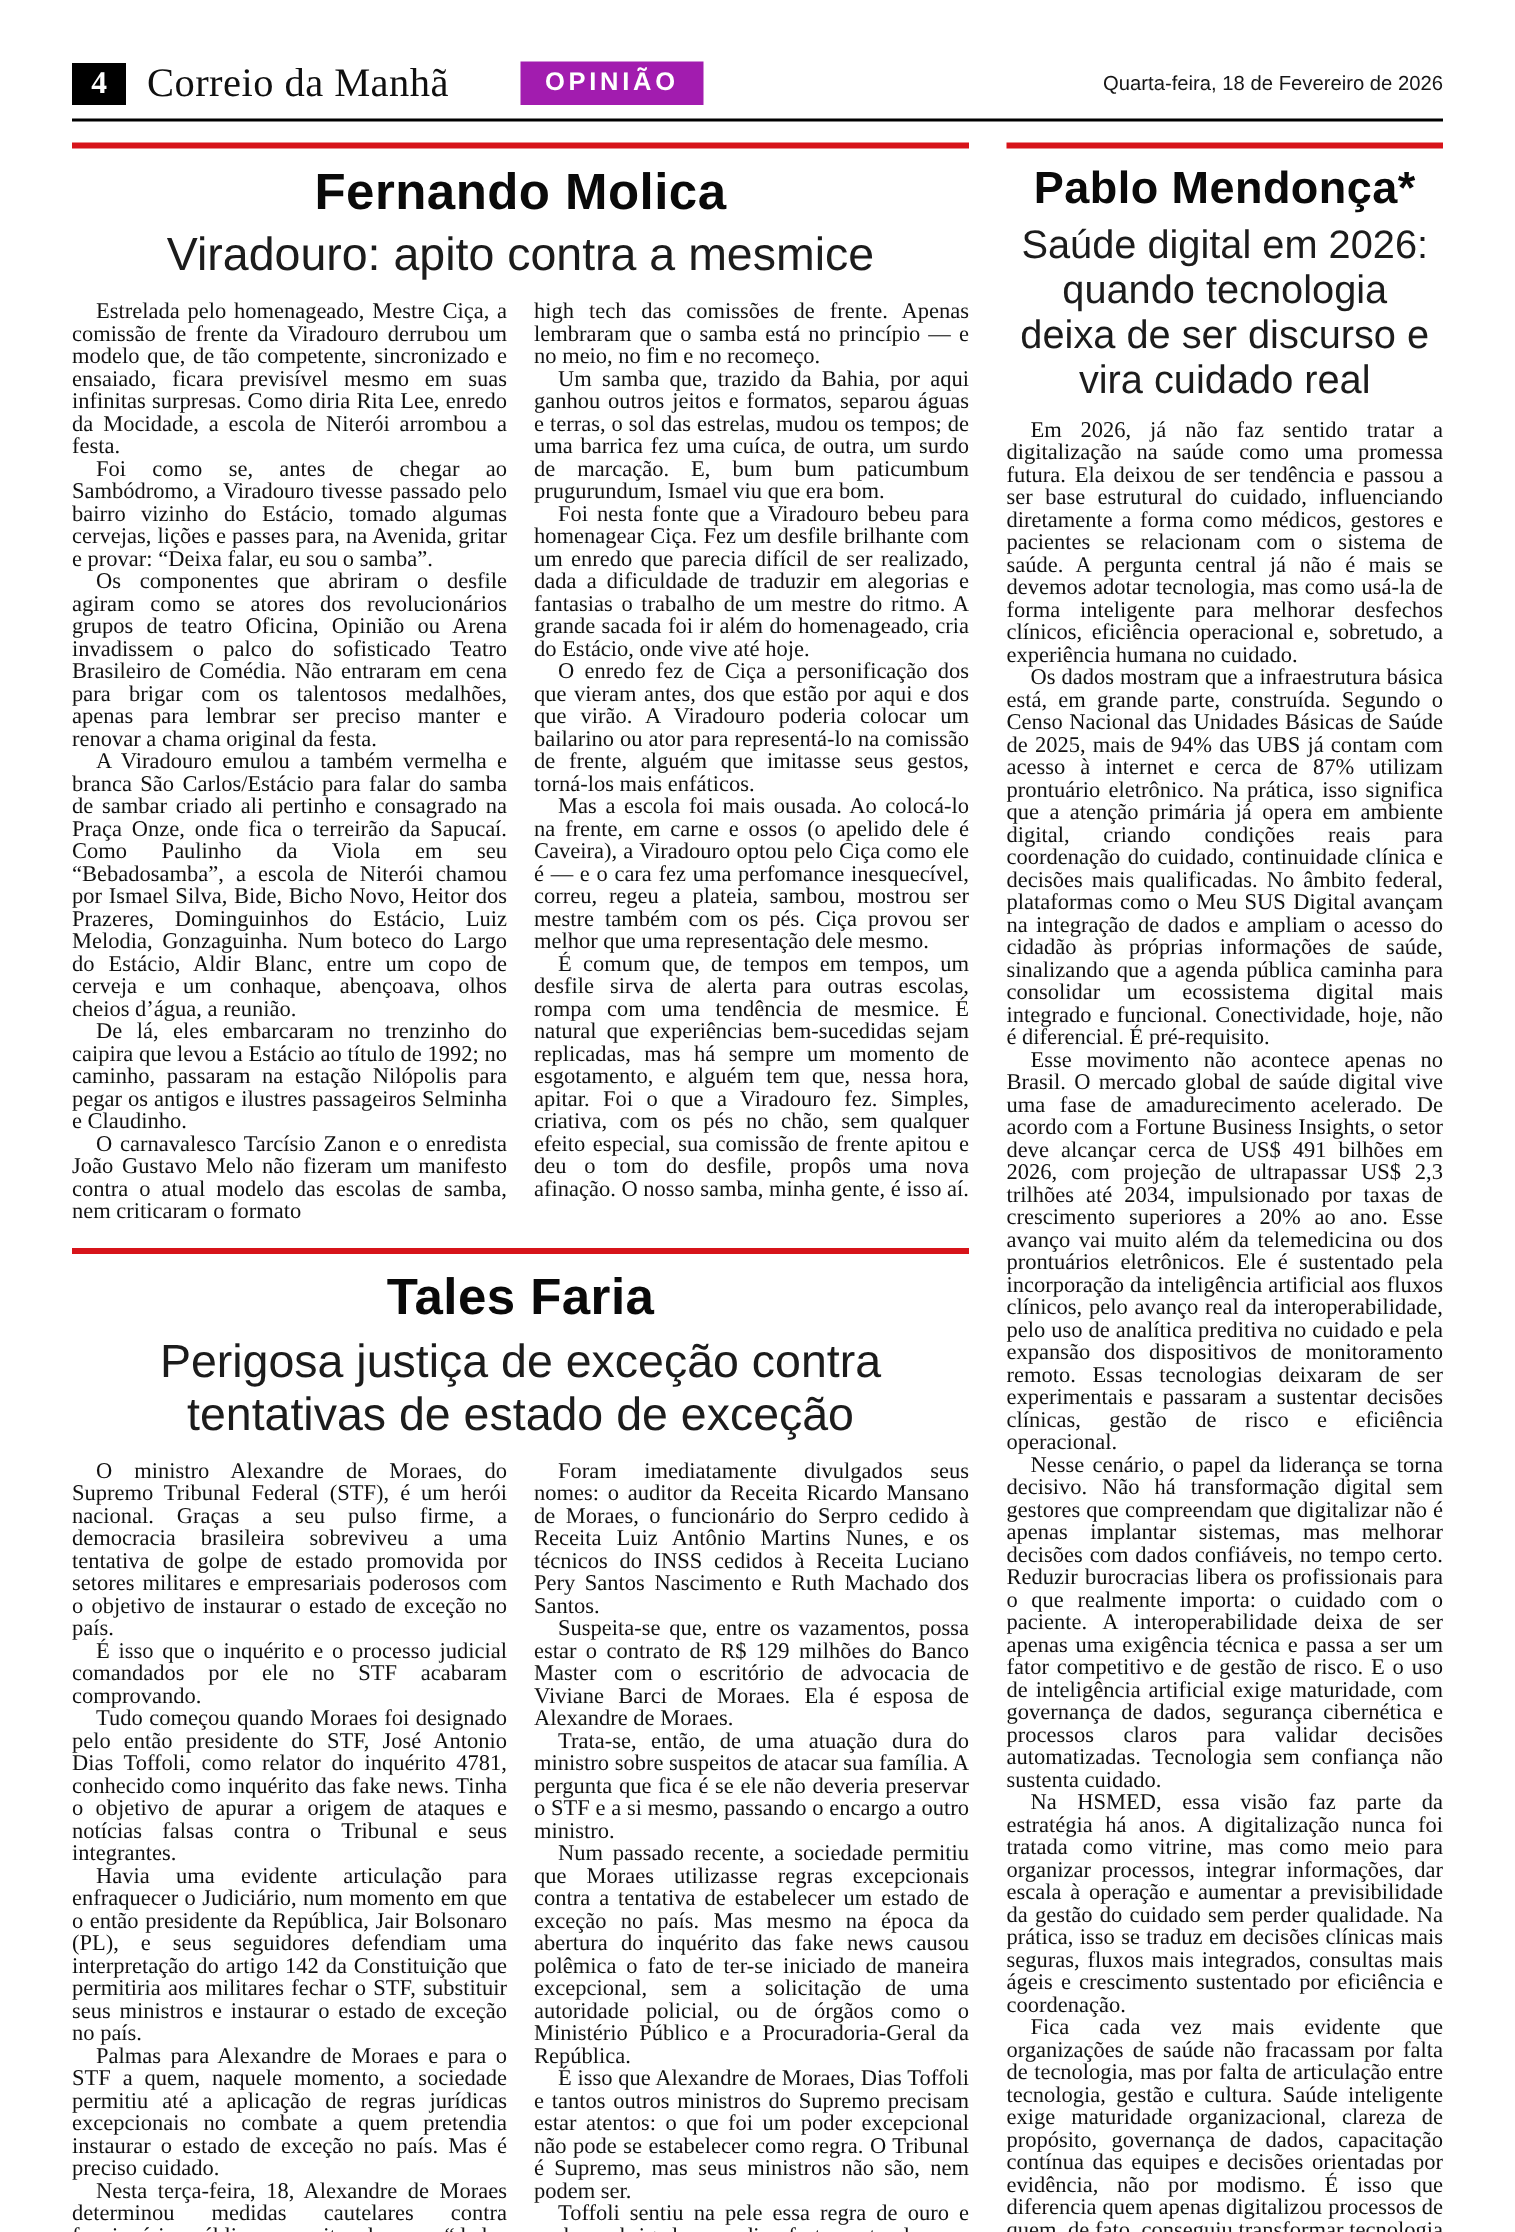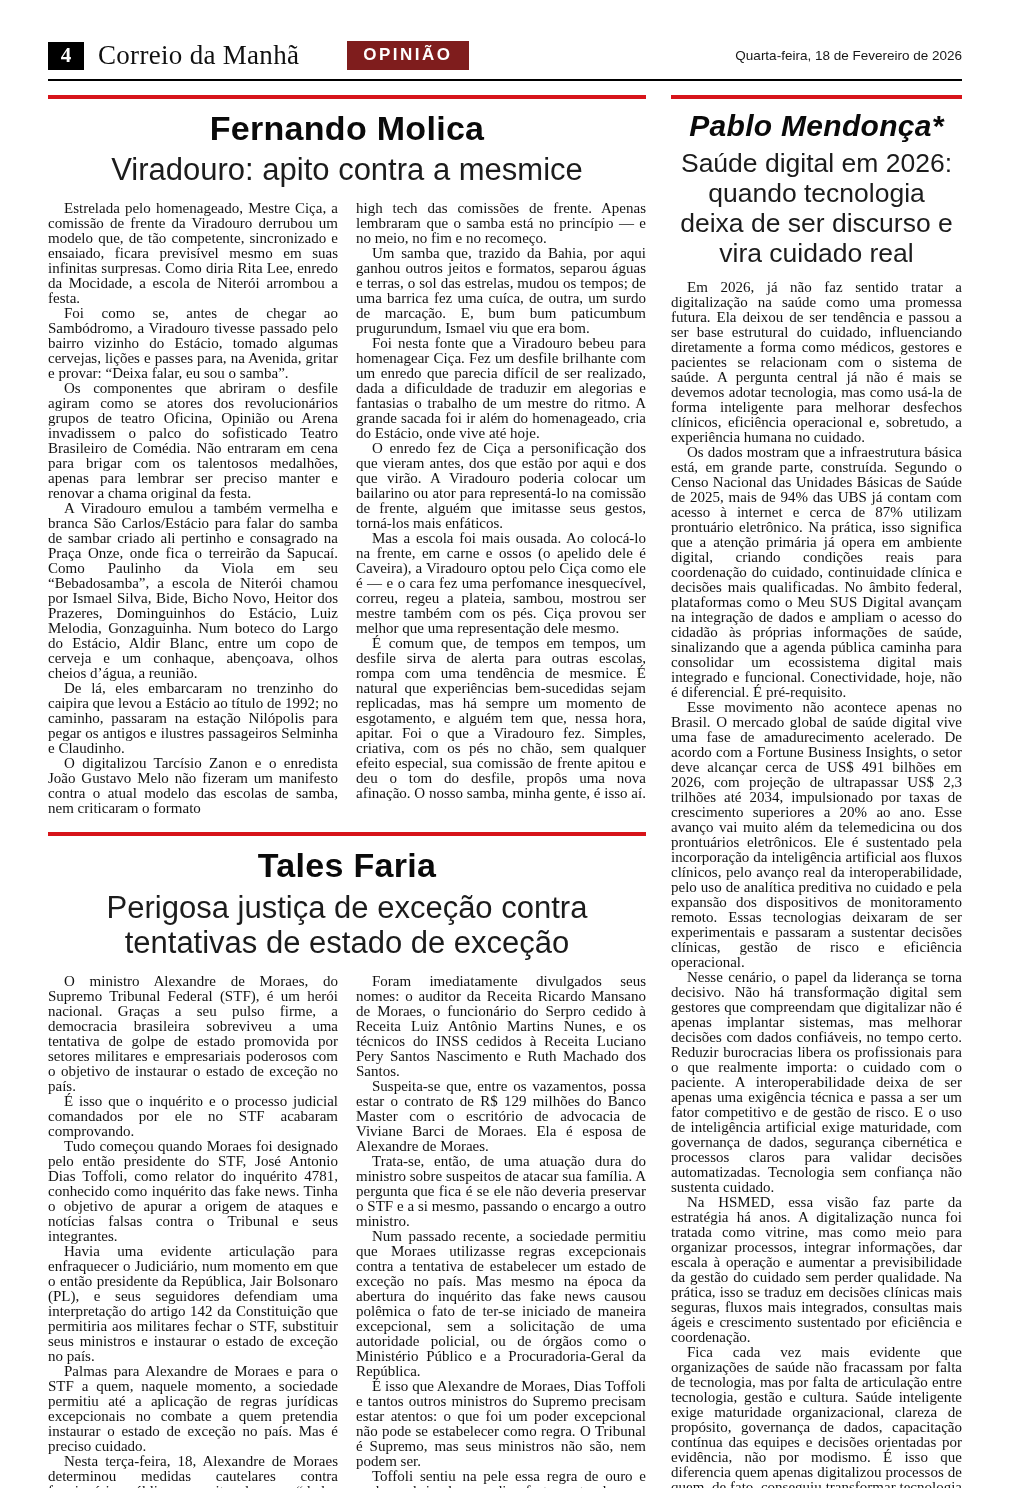--- a/index.html
+++ b/index.html
@@ -22,21 +22,21 @@
     font-size:21px; width:36px; height:28px;
     display:flex; align-items:center; justify-content:center;
     flex:0 0 auto;
   }
   .masthead {
     font-family:"Liberation Serif", serif; font-weight:normal;
     font-size:27px; letter-spacing:0.3px; margin-left:14px;
     white-space:nowrap;
   }
   .section-badge {
-    background:#7f1d1d; color:#fff;
+    background:#a21caf; color:#fff;
     font-family:"Liberation Sans", sans-serif; font-weight:bold;
     font-size:17px; letter-spacing:2.5px;
     padding:4px 16px 5px 16px; margin-left:48px;
     white-space:nowrap;
   }
   .edition-date {
     margin-left:auto;
     font-family:"Liberation Sans", sans-serif;
     font-size:13.5px; color:#161616; white-space:nowrap;
   }
@@ -53,21 +53,21 @@
   .author {
     font-family:"Liberation Sans", sans-serif; font-weight:bold;
     font-size:34px; line-height:1.15; text-align:center;
     color:#0a0a0a; margin:10px 0 4px 0; letter-spacing:0.3px;
   }
   .headline {
     font-family:"Liberation Sans", sans-serif; font-weight:normal;
     font-size:31px; line-height:1.14; text-align:center;
     color:#1c1c1c; margin:2px 6px 14px 6px;
   }
-  .author-sm { font-size:30px;font-style:italic; }
+  .author-sm { font-size:30px; }
   .headline-sm { font-size:26.5px; margin-bottom:12px; }
 
   .cols { display:flex; gap:18px; }
   .col { flex:1 1 0; min-width:0; }
 
   .body p {
     font-family:"Liberation Serif", serif;
     font-size:15px; line-height:15px;
     text-align:justify; text-indent:16px;
     color:#121212;
@@ -103,21 +103,21 @@
         <div class="red-rule" style="background: rgb(215, 20, 26);"></div>
         <h1 class="author">Fernando Molica</h1>
         <h2 class="headline">Viradouro: apito contra a mesmice</h2>
         <div class="cols">
           <div class="col body">
               <p>Estrelada pelo homenageado, Mestre Ciça, a comissão de frente da Viradouro derrubou um modelo que, de tão competente, sincronizado e ensaiado, ficara previsível mesmo em suas infinitas surpresas. Como diria Rita Lee, enredo da Mocidade, a escola de Niterói arrombou a festa.</p>
               <p>Foi como se, antes de chegar ao Sambódromo, a Viradouro tivesse passado pelo bairro vizinho do Estácio, tomado algumas cervejas, lições e passes para, na Avenida, gritar e provar: “Deixa falar, eu sou o samba”.</p>
               <p>Os componentes que abriram o desfile agiram como se atores dos revolucionários grupos de teatro Oficina, Opinião ou Arena invadissem o palco do sofisticado Teatro Brasileiro de Comédia. Não entraram em cena para brigar com os talentosos medalhões, apenas para lembrar ser preciso manter e renovar a chama original da festa.</p>
               <p>A Viradouro emulou a também vermelha e branca São Carlos/Estácio para falar do samba de sambar criado ali pertinho e consagrado na Praça Onze, onde fica o terreirão da Sapucaí. Como Paulinho da Viola em seu “Bebadosamba”, a escola de Niterói chamou por Ismael Silva, Bide, Bicho Novo, Heitor dos Prazeres, Dominguinhos do Estácio, Luiz Melodia, Gonzaguinha. Num boteco do Largo do Estácio, Aldir Blanc, entre um copo de cerveja e um conhaque, abençoava, olhos cheios d’água, a reunião.</p>
               <p>De lá, eles embarcaram no trenzinho do caipira que levou a Estácio ao título de 1992; no caminho, passaram na estação Nilópolis para pegar os antigos e ilustres passageiros Selminha e Claudinho.</p>
-              <p>O digitalizou Tarcísio Zanon e o enredista João Gustavo Melo não fizeram um manifesto contra o atual modelo das escolas de samba, nem criticaram o formato</p>
+              <p>O carnavalesco Tarcísio Zanon e o enredista João Gustavo Melo não fizeram um manifesto contra o atual modelo das escolas de samba, nem criticaram o formato</p>
             </div>
           <div class="col body continues">
               <p>high tech das comissões de frente. Apenas lembraram que o samba está no princípio — e no meio, no fim e no recomeço.</p>
               <p>Um samba que, trazido da Bahia, por aqui ganhou outros jeitos e formatos, separou águas e terras, o sol das estrelas, mudou os tempos; de uma barrica fez uma cuíca, de outra, um surdo de marcação. E, bum bum paticumbum prugurundum, Ismael viu que era bom.</p>
               <p>Foi nesta fonte que a Viradouro bebeu para homenagear Ciça. Fez um desfile brilhante com um enredo que parecia difícil de ser realizado, dada a dificuldade de traduzir em alegorias e fantasias o trabalho de um mestre do ritmo. A grande sacada foi ir além do homenageado, cria do Estácio, onde vive até hoje.</p>
               <p>O enredo fez de Ciça a personificação dos que vieram antes, dos que estão por aqui e dos que virão. A Viradouro poderia colocar um bailarino ou ator para representá-lo na comissão de frente, alguém que imitasse seus gestos, torná-los mais enfáticos.</p>
               <p>Mas a escola foi mais ousada. Ao colocá-lo na frente, em carne e ossos (o apelido dele é Caveira), a Viradouro optou pelo Ciça como ele é — e o cara fez uma perfomance inesquecível, correu, regeu a plateia, sambou, mostrou ser mestre também com os pés. Ciça provou ser melhor que uma representação dele mesmo.</p>
               <p>É comum que, de tempos em tempos, um desfile sirva de alerta para outras escolas, rompa com uma tendência de mesmice. É natural que experiências bem-sucedidas sejam replicadas, mas há sempre um momento de esgotamento, e alguém tem que, nessa hora, apitar. Foi o que a Viradouro fez. Simples, criativa, com os pés no chão, sem qualquer efeito especial, sua comissão de frente apitou e deu o tom do desfile, propôs uma nova afinação. O nosso samba, minha gente, é isso aí.</p>
             </div>
         </div>

